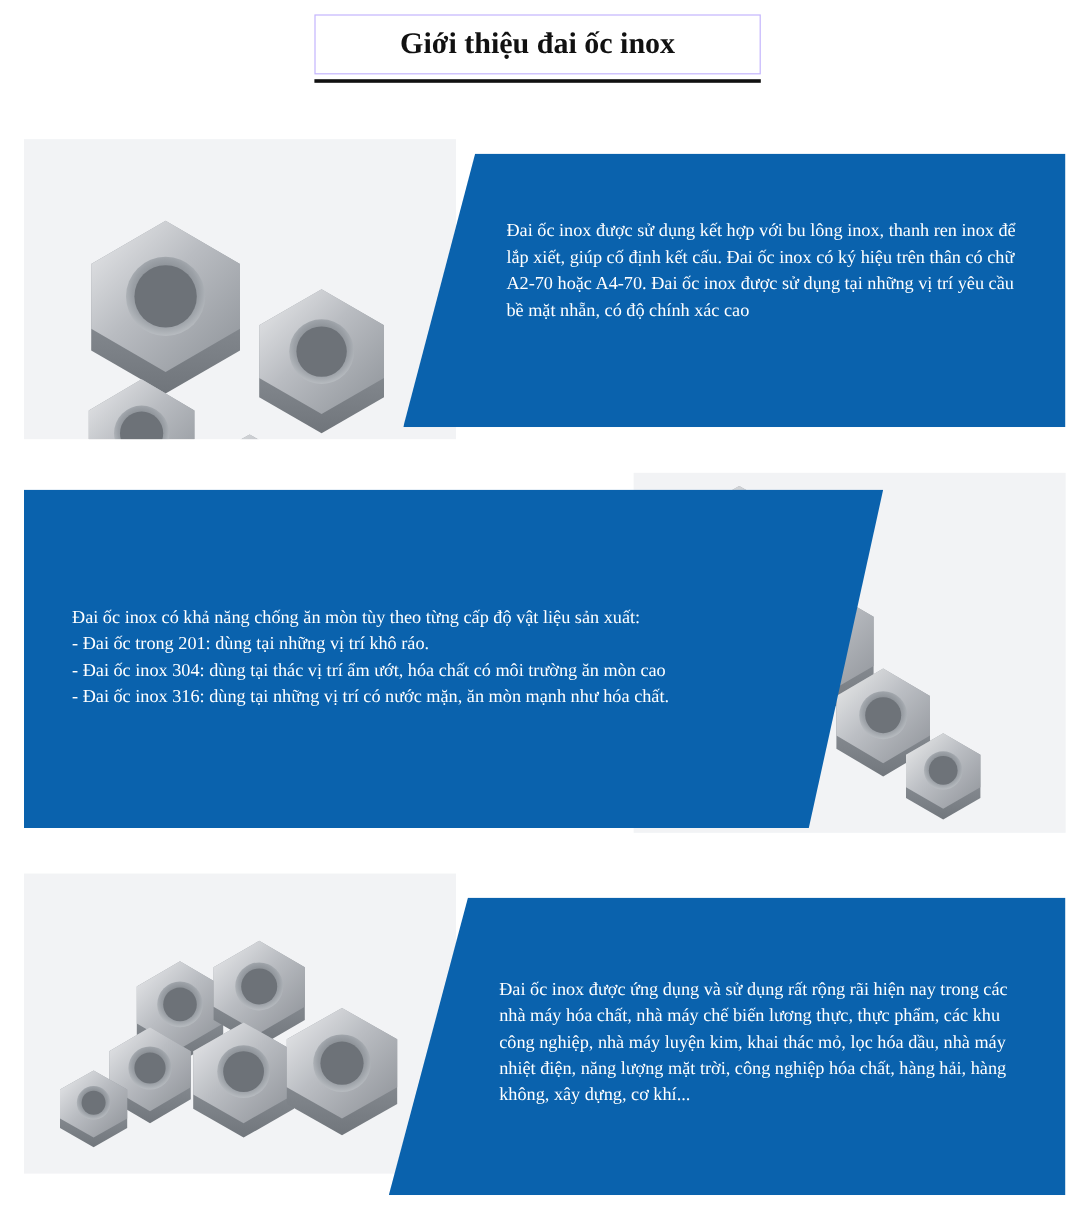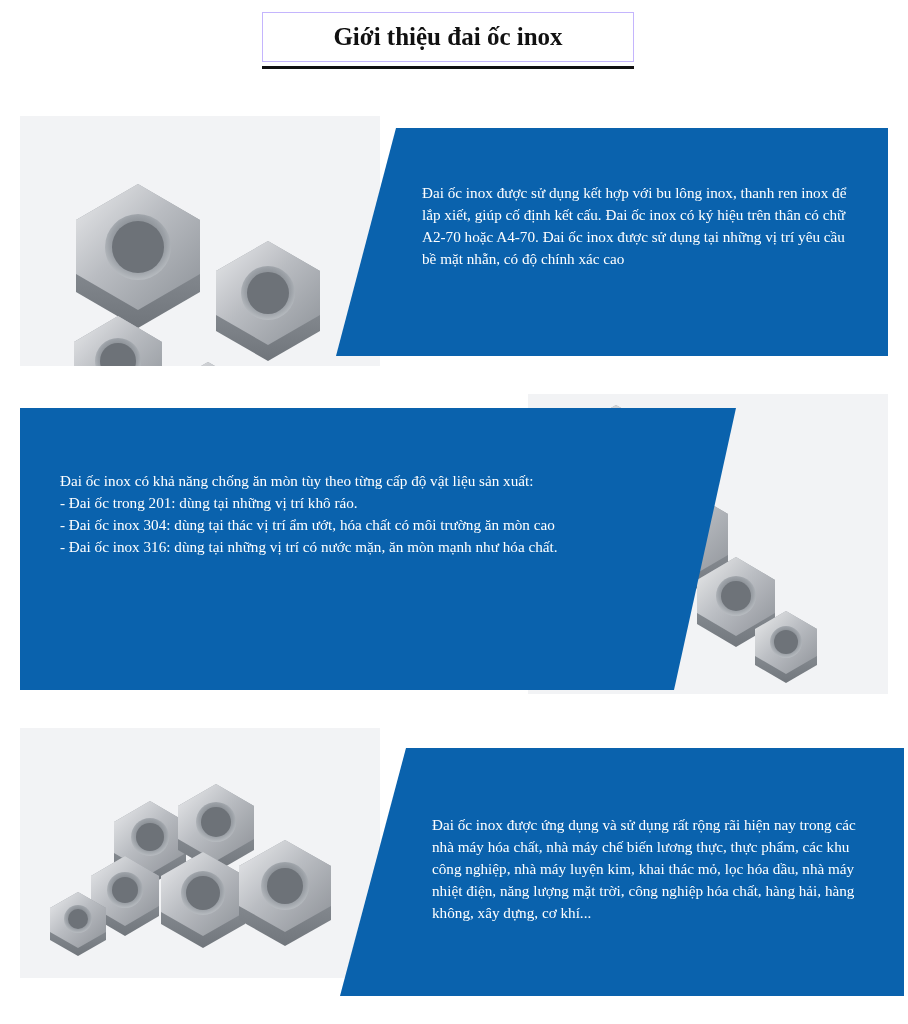--- a/index.html
+++ b/index.html
@@ -111,28 +111,28 @@
     clip-path: polygon(60px 0, 100% 0, 100% 100%, 0 100%);
     padding: 54px 30px 20px 86px;
   }
 
   
   #row2 { top: 394px; height: 310px; }
   #photo2 { left: 528px; top: 0; width: 360px; height: 300px; }
   #panel2 {
     left: 20px; top: 14px; width: 716px; height: 282px;
     clip-path: polygon(0 0, 100% 0, calc(100% - 62px) 100%, 0 100%);
-    padding: 62px 110px 20px 40px;
+    padding: 96px 110px 20px 40px;
   }
 
   
   #row3 { top: 728px; height: 270px; }
   #photo3 { left: 20px; top: 0; width: 360px; height: 250px; }
   #panel3 {
-    left: 340px; top: 20px; width: 564px; height: 248px;
+    left: 324px; top: 20px; width: 564px; height: 248px;
     clip-path: polygon(66px 0, 100% 0, 100% 100%, 0 100%);
     padding: 66px 30px 20px 92px;
   }
 </style>
 </head>
 <body>
 
 <div class="header">
 
 

